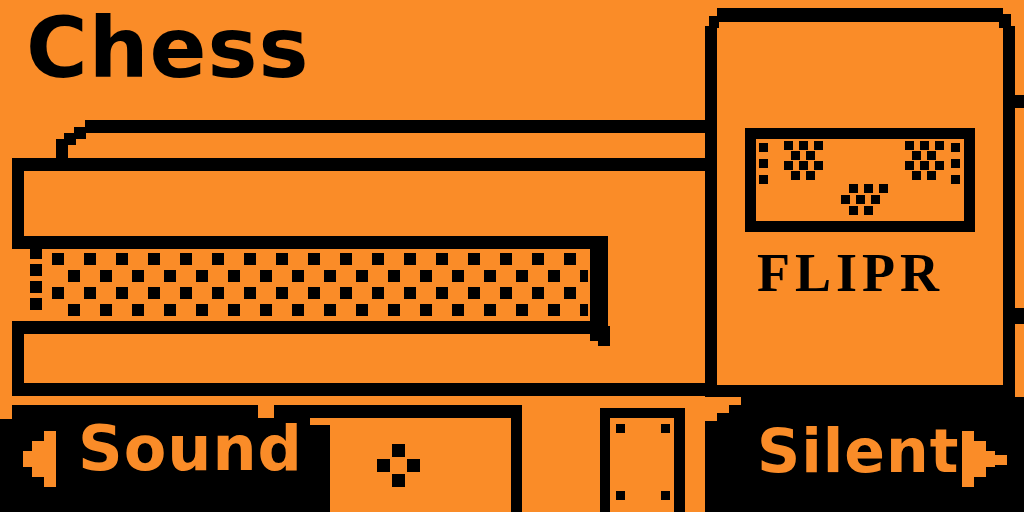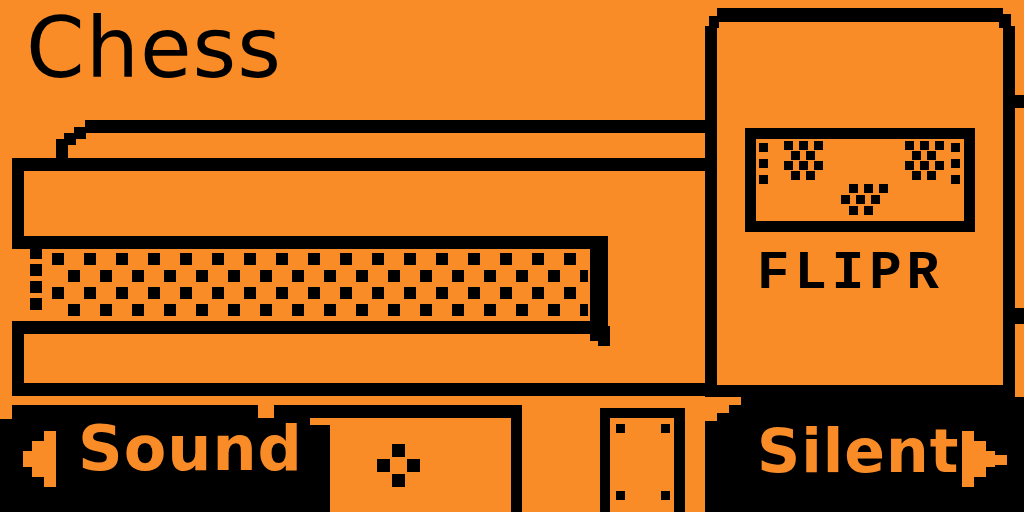--- a/index.html
+++ b/index.html
@@ -9,38 +9,38 @@
   html,body{margin:0;padding:0;background:#222;}
   .stage{
     position:relative;width:1024px;height:512px;
     background:var(--orange);overflow:hidden;
     font-family:"DejaVu Sans", sans-serif;
   }
   .stage svg{position:absolute;left:0;top:0;}
   .abs{position:absolute;}
   .title{
     left:26px;top:6px;
-    font-size:84px;font-weight:normal;color:var(--ink);
+    font-size:84px;font-weight:bold;color:var(--ink);
     letter-spacing:1px;line-height:1.0;
     font-family:"DejaVu Sans",sans-serif;
   }
   .version{
     left:478px;top:26px;
     font-family:"DejaVu Sans Mono",monospace;
     font-size:52px;font-weight:bold;color:var(--ink);
     letter-spacing:1px;line-height:1.1;
   }
   .card-hit{
     left:705px;top:8px;width:310px;height:504px;
     background:transparent;
   }
   .flipr-label{
     left:717px;top:244px;width:267px;
     text-align:center;
-    font-family:Liberation Mono, monospace;
+    font-family:Liberation Serif, serif;
     font-size:54px;font-weight:bold;color:var(--ink);
     letter-spacing:5px;line-height:1.1;
   }
   .btn{
     background:transparent;color:var(--orange);
     font-weight:bold;
   }
   .sound-btn{left:0;top:398px;width:332px;height:114px;}
   .sound-label{
     position:absolute;left:78px;top:20px;

